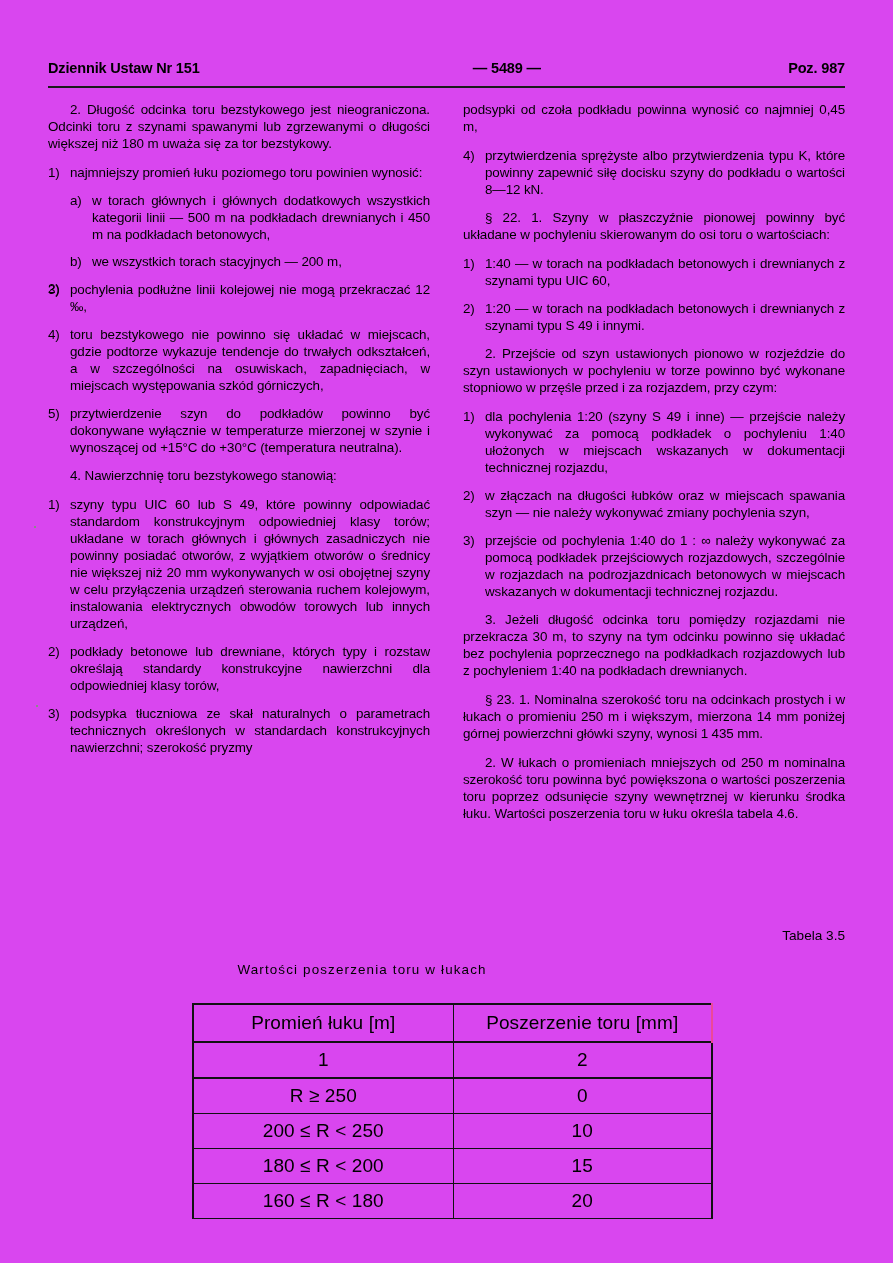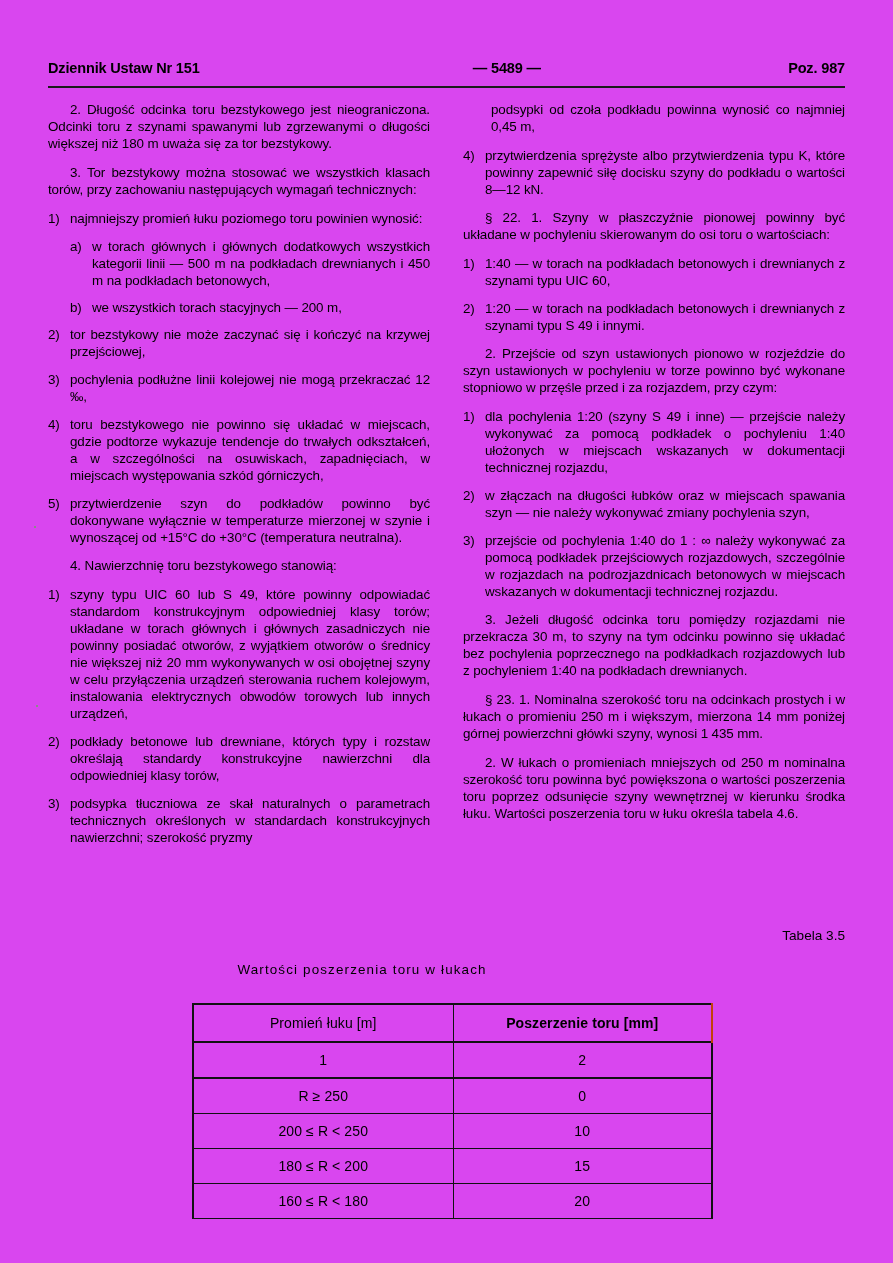--- a/index.html
+++ b/index.html
@@ -68,21 +68,21 @@
     text-align: justify;
     text-justify: inter-word;
     letter-spacing: -0.1px;
   }
 
   
   .p {
     margin: 0 0 12px 0;
     text-indent: 22px;
   }
-  .p.noind { text-indent: 0; margin-left: 28px; }
+  .p.noind { text-indent: 0; }
 
   
   .li {
     margin: 0 0 11px 0;
     padding-left: 22px;
     position: relative;
   }
   .li > .mk {
     position: absolute;
     left: 0;
@@ -121,21 +121,21 @@
   
   .tbl-wrap {
     position: absolute;
     left: 192px;
     top: 1003px;
     width: 519px;
   }
   table.data {
     width: 519px;
     border-collapse: collapse;
-    font-size: 14px;
+    font-size: 19px;
     table-layout: fixed;
   }
   table.data col.c1 { width: 260px; }
   table.data col.c2 { width: 259px; }
 
   table.data th,
   table.data td {
     border: 1px solid #111;
     text-align: center;
     padding: 5px 4px 5px 4px;
@@ -143,21 +143,21 @@
     font-weight: normal;
     letter-spacing: 0.1px;
     white-space: nowrap;
   }
   table.data tr.hdr th {
     border-top: 2px solid #111;
     border-bottom: 1px solid #111;
     padding: 6px 4px;
   }
   table.data tr.hdr th:first-child { border-left: 2px solid #111; }
-  table.data tr.hdr th:last-child  { border-right: 2px solid #c2410c; font-weight: bold; }
+  table.data tr.hdr th:last-child  { border-right: 2px solid #ec4899; }
 
   table.data tr.colnum td {
     border-top: 2px solid #111;
     border-bottom: 2px solid #111;
   }
   table.data tr.colnum td:first-child { border-left: 2px solid #111; }
   table.data tr.colnum td:last-child  { border-right: 2px solid #111; }
 
   table.data tr.body td:first-child { border-left: 2px solid #111; }
   table.data tr.body td:last-child  { border-right: 2px solid #111; }
@@ -187,40 +187,38 @@
     <span class="head-right">Poz. 987</span>
   </div>
   <div class="header-rule"></div>
 
   <div class="columns">
 
     <div class="col">
 
       <p class="p">2. Długość odcinka toru bezstykowego jest nieograniczona. Odcinki toru z szynami spawanymi lub zgrzewanymi o długości większej niż 180 m uważa się za tor bezstykowy.</p>
 
-      <p class="p">3. Tor bezstykowy można stosować we wszystkich klasach torów, przy zachowaniu następujących wymagań technicznych:</p>
 
       <div class="li">
         <span class="mk">1)</span>
         <span>najmniejszy promień łuku poziomego toru powinien wynosić:</span>
       </div>
 
       <div class="li sub">
         <span class="mk">a)</span>
         <span>w torach głównych i głównych dodatkowych wszystkich kategorii linii — 500 m na podkładach drewnianych i 450 m na podkładach betonowych,</span>
       </div>
 
       <div class="li sub">
         <span class="mk">b)</span>
         <span>we wszystkich torach stacyjnych — 200 m,</span>
       </div>
 
       <div class="li">
         <span class="mk">2)</span>
-        <span>tor bezstykowy nie może zaczynać się i kończyć na krzywej przejściowej,</span>
       </div>
 
       <div class="li">
         <span class="mk">3)</span>
         <span>pochylenia podłużne linii kolejowej nie mogą przekraczać 12 ‰,</span>
       </div>
 
       <div class="li">
         <span class="mk">4)</span>
         <span>toru bezstykowego nie powinno się układać w miejscach, gdzie podtorze wykazuje tendencje do trwałych odkształceń, a w szczególności na osuwiskach, zapadnięciach, w miejscach występowania szkód górniczych,</span>

